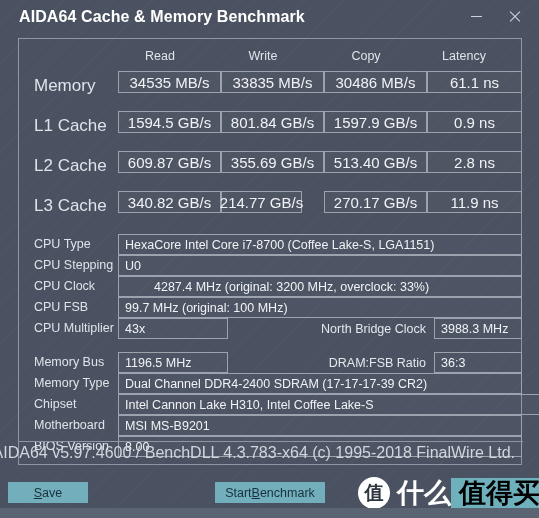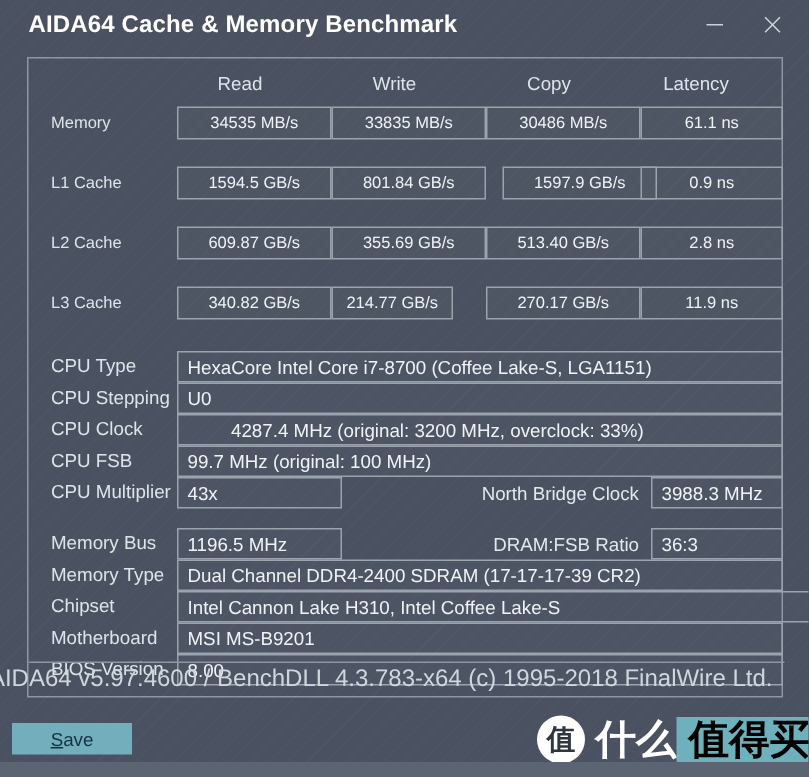--- a/index.html
+++ b/index.html
@@ -92,33 +92,33 @@
     top: 10px;
     height: 18px;
     text-align: center;
     font-size: 12.5px;
     color: #dfe4ea;
   }
   .bench-rowlabel {
     position: absolute;
     left: 15px;
     width: 95px;
-    font-size: 11px;
+    font-size: 17px;
     color: #dfe4ea;
     white-space: nowrap;
   }
   .bench-cell {
     position: absolute;
     height: 22px;
     border: 1px solid #9aa3ae;
     background: rgba(255,255,255,0.025);
     display: flex;
     align-items: center;
     justify-content: center;
-    font-size: 11px;
+    font-size: 15px;
     color: #f0f3f6;
     white-space: nowrap;
   }
 
   
   .info-label {
     position: absolute;
     left: 15px;
     width: 92px;
     font-size: 12.5px;
@@ -254,21 +254,21 @@
 
       <div class="bench-rowlabel" style="top:37px;">Memory</div>
       <div class="bench-cell" style="left:99px;  top:32px; width:103px;">34535 MB/s</div>
       <div class="bench-cell" style="left:202px; top:32px; width:103px;">33835 MB/s</div>
       <div class="bench-cell" style="left:305px; top:32px; width:103px;">30486 MB/s</div>
       <div class="bench-cell" style="left:408px; top:32px; width:95px;">61.1 ns</div>
 
       <div class="bench-rowlabel" style="top:77px;">L1 Cache</div>
       <div class="bench-cell" style="left:99px;  top:72px; width:103px;">1594.5 GB/s</div>
       <div class="bench-cell" style="left:202px; top:72px; width:103px;">801.84 GB/s</div>
-      <div class="bench-cell" style="left:316px; top:72px; width:103px;">1597.9 GB/s</div>
+      <div class="bench-cell" style="left:305px; top:72px; width:103px;">1597.9 GB/s</div>
       <div class="bench-cell" style="left:408px; top:72px; width:95px;">0.9 ns</div>
 
       <div class="bench-rowlabel" style="top:117px;">L2 Cache</div>
       <div class="bench-cell" style="left:99px;  top:112px; width:103px;">609.87 GB/s</div>
       <div class="bench-cell" style="left:202px; top:112px; width:103px;">355.69 GB/s</div>
       <div class="bench-cell" style="left:305px; top:112px; width:103px;">513.40 GB/s</div>
       <div class="bench-cell" style="left:408px; top:112px; width:95px;">2.8 ns</div>
 
       <div class="bench-rowlabel" style="top:157px;">L3 Cache</div>
       <div class="bench-cell" style="left:99px;  top:152px; width:103px;">340.82 GB/s</div>
@@ -317,20 +317,25 @@
 
     <div id="version-strip">AIDA64 v5.97.4600 / BenchDLL 4.3.783-x64  (c) 1995-2018 FinalWire Ltd.</div>
   </div>
 
   <div class="action-btn" id="btn-save">
     <span></span>
       <span class="accel">S</span>
       <span>ave</span>
   </div>
 
+  <div class="action-btn" id="btn-start">
+    <span>Start </span>
+      <span class="accel">B</span>
+      <span>enchmark</span>
+  </div>
 
   <div id="watermark">
     <div id="wm-circle">值</div>
     <div id="wm-text"><span>什么</span><span id="wm-hl">值得买</span></div>
   </div>
 
   <div id="statusbar"></div>
 </div>
 
 </body></html>

